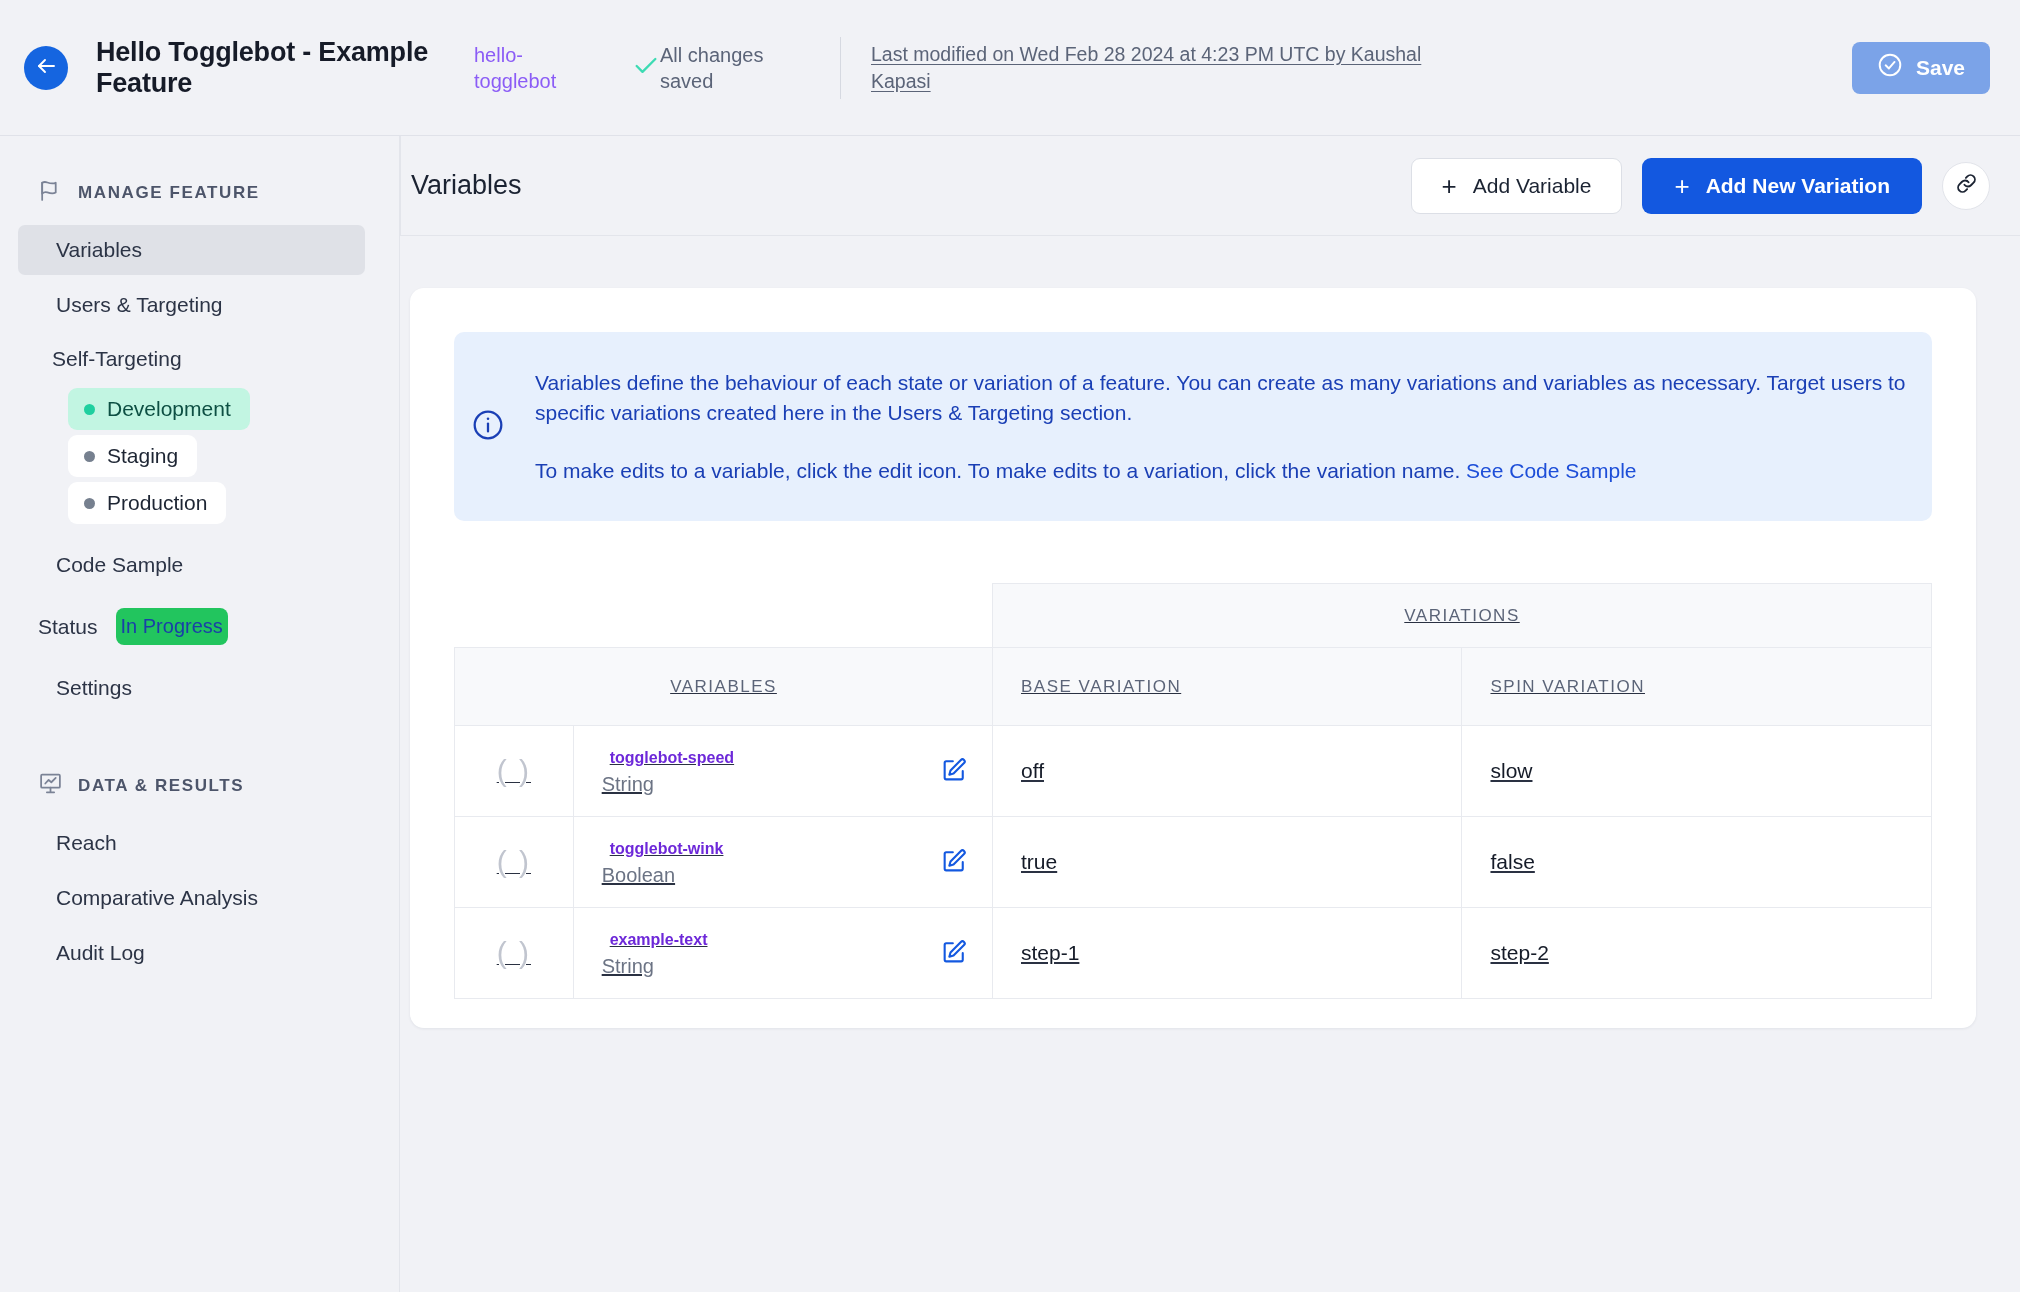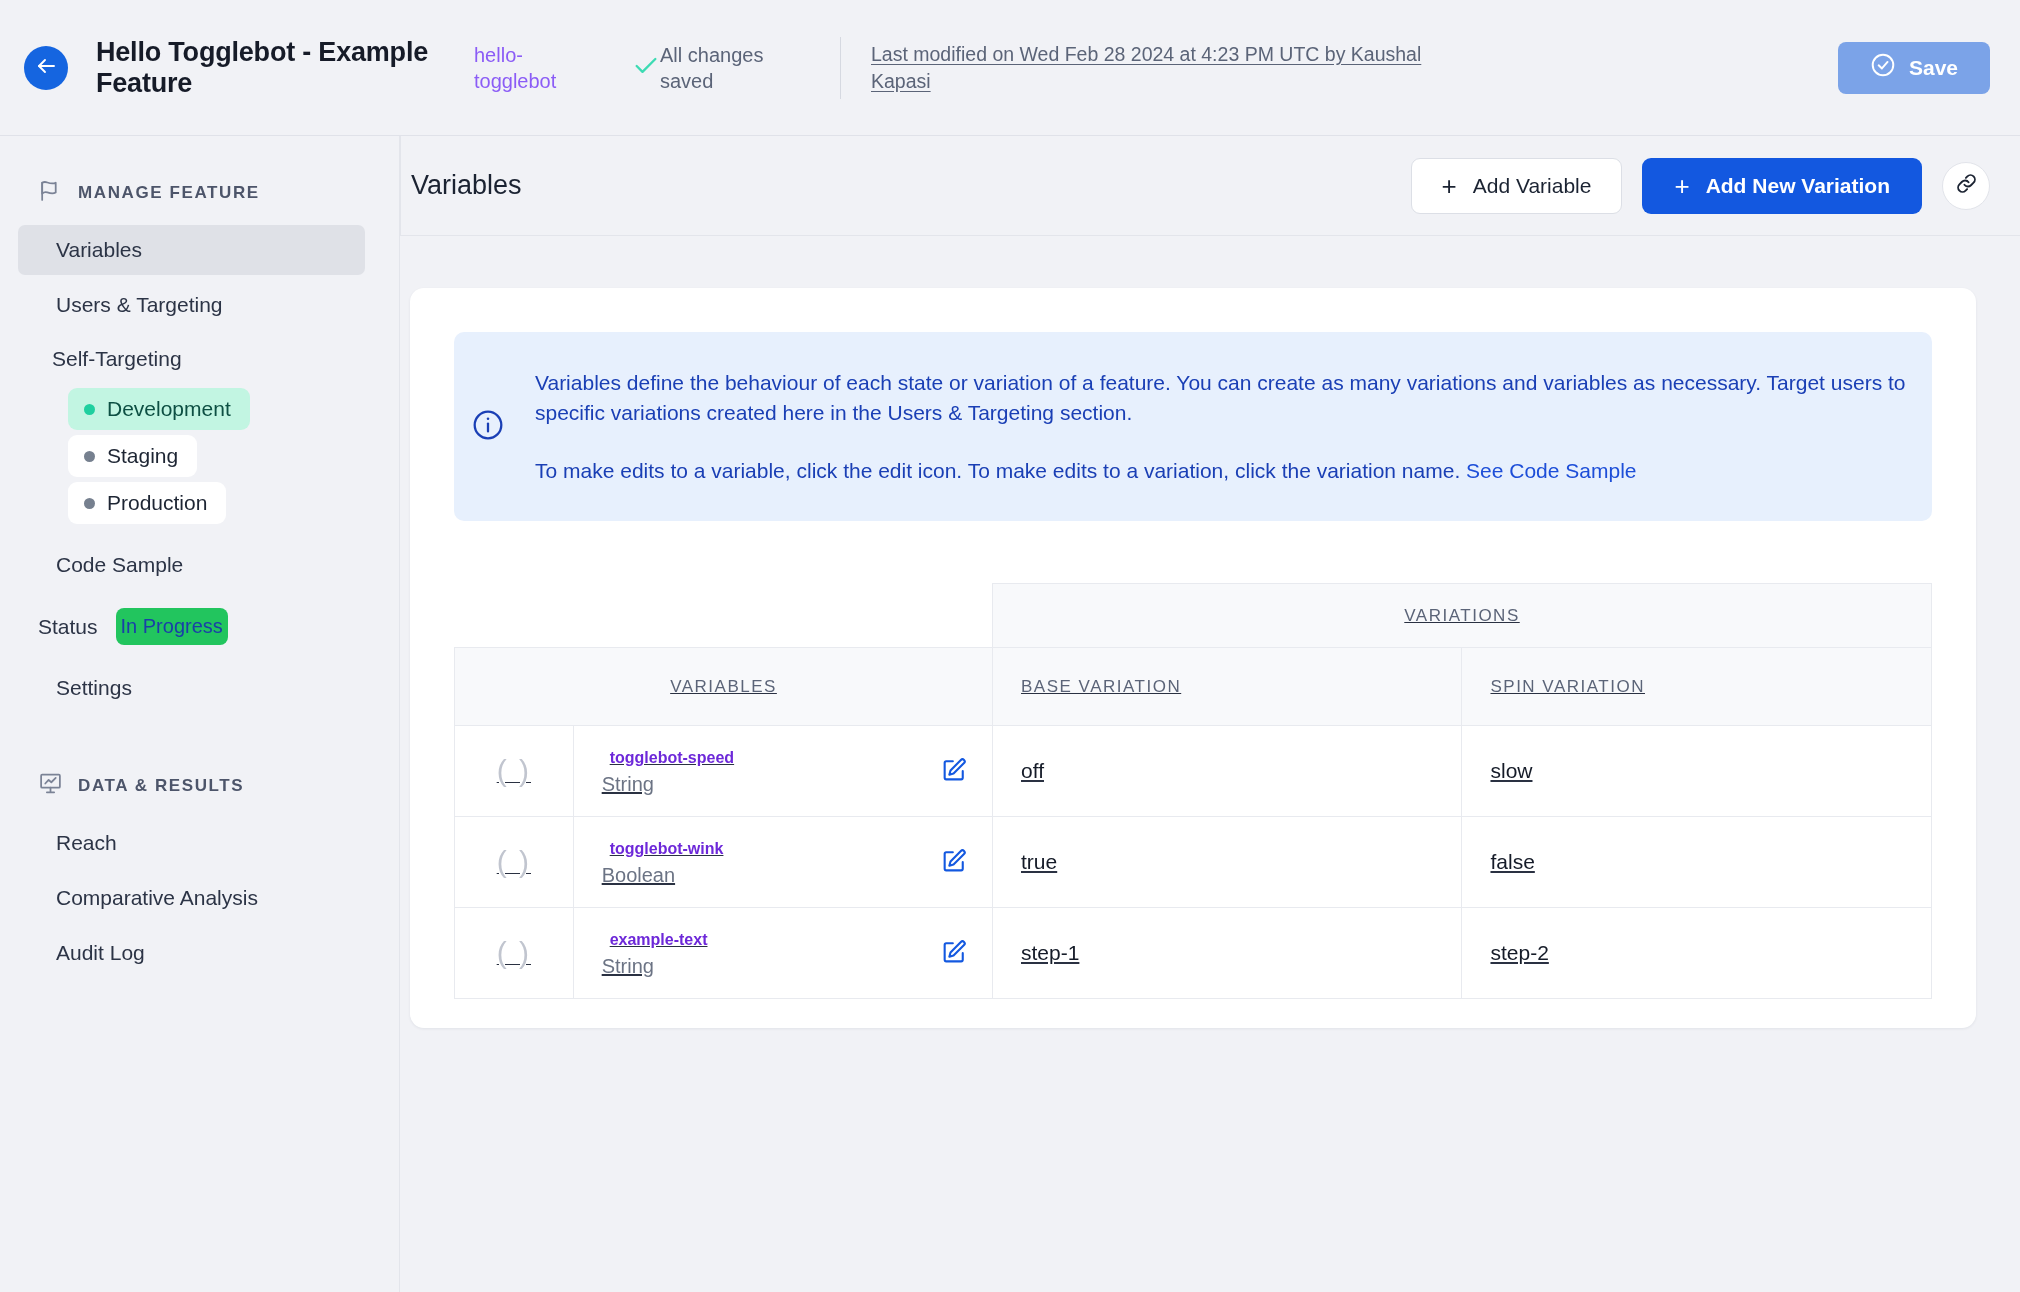--- a/index.html
+++ b/index.html
@@ -55,21 +55,21 @@
     max-width: 560px;
     font-size: 19.5px; line-height: 1.35;
     color: #5b6478;
     text-decoration: underline;
     text-underline-offset: 3px;
     cursor: pointer;
   }
   .save-btn {
     margin-left: auto;
     display: flex; align-items: center; justify-content: center; gap: 13px;
-    width: 152px; height: 52px;
+    width: 138px; height: 52px;
     background: #7ba3e8; color: #fff;
     border: none; border-radius: 8px;
     font-size: 21px; font-weight: 700;
     font-family: "Liberation Sans", sans-serif;
     cursor: pointer;
   }
 
   
   .body-wrap { display: flex; height: calc(1292px - 136px); }
 

